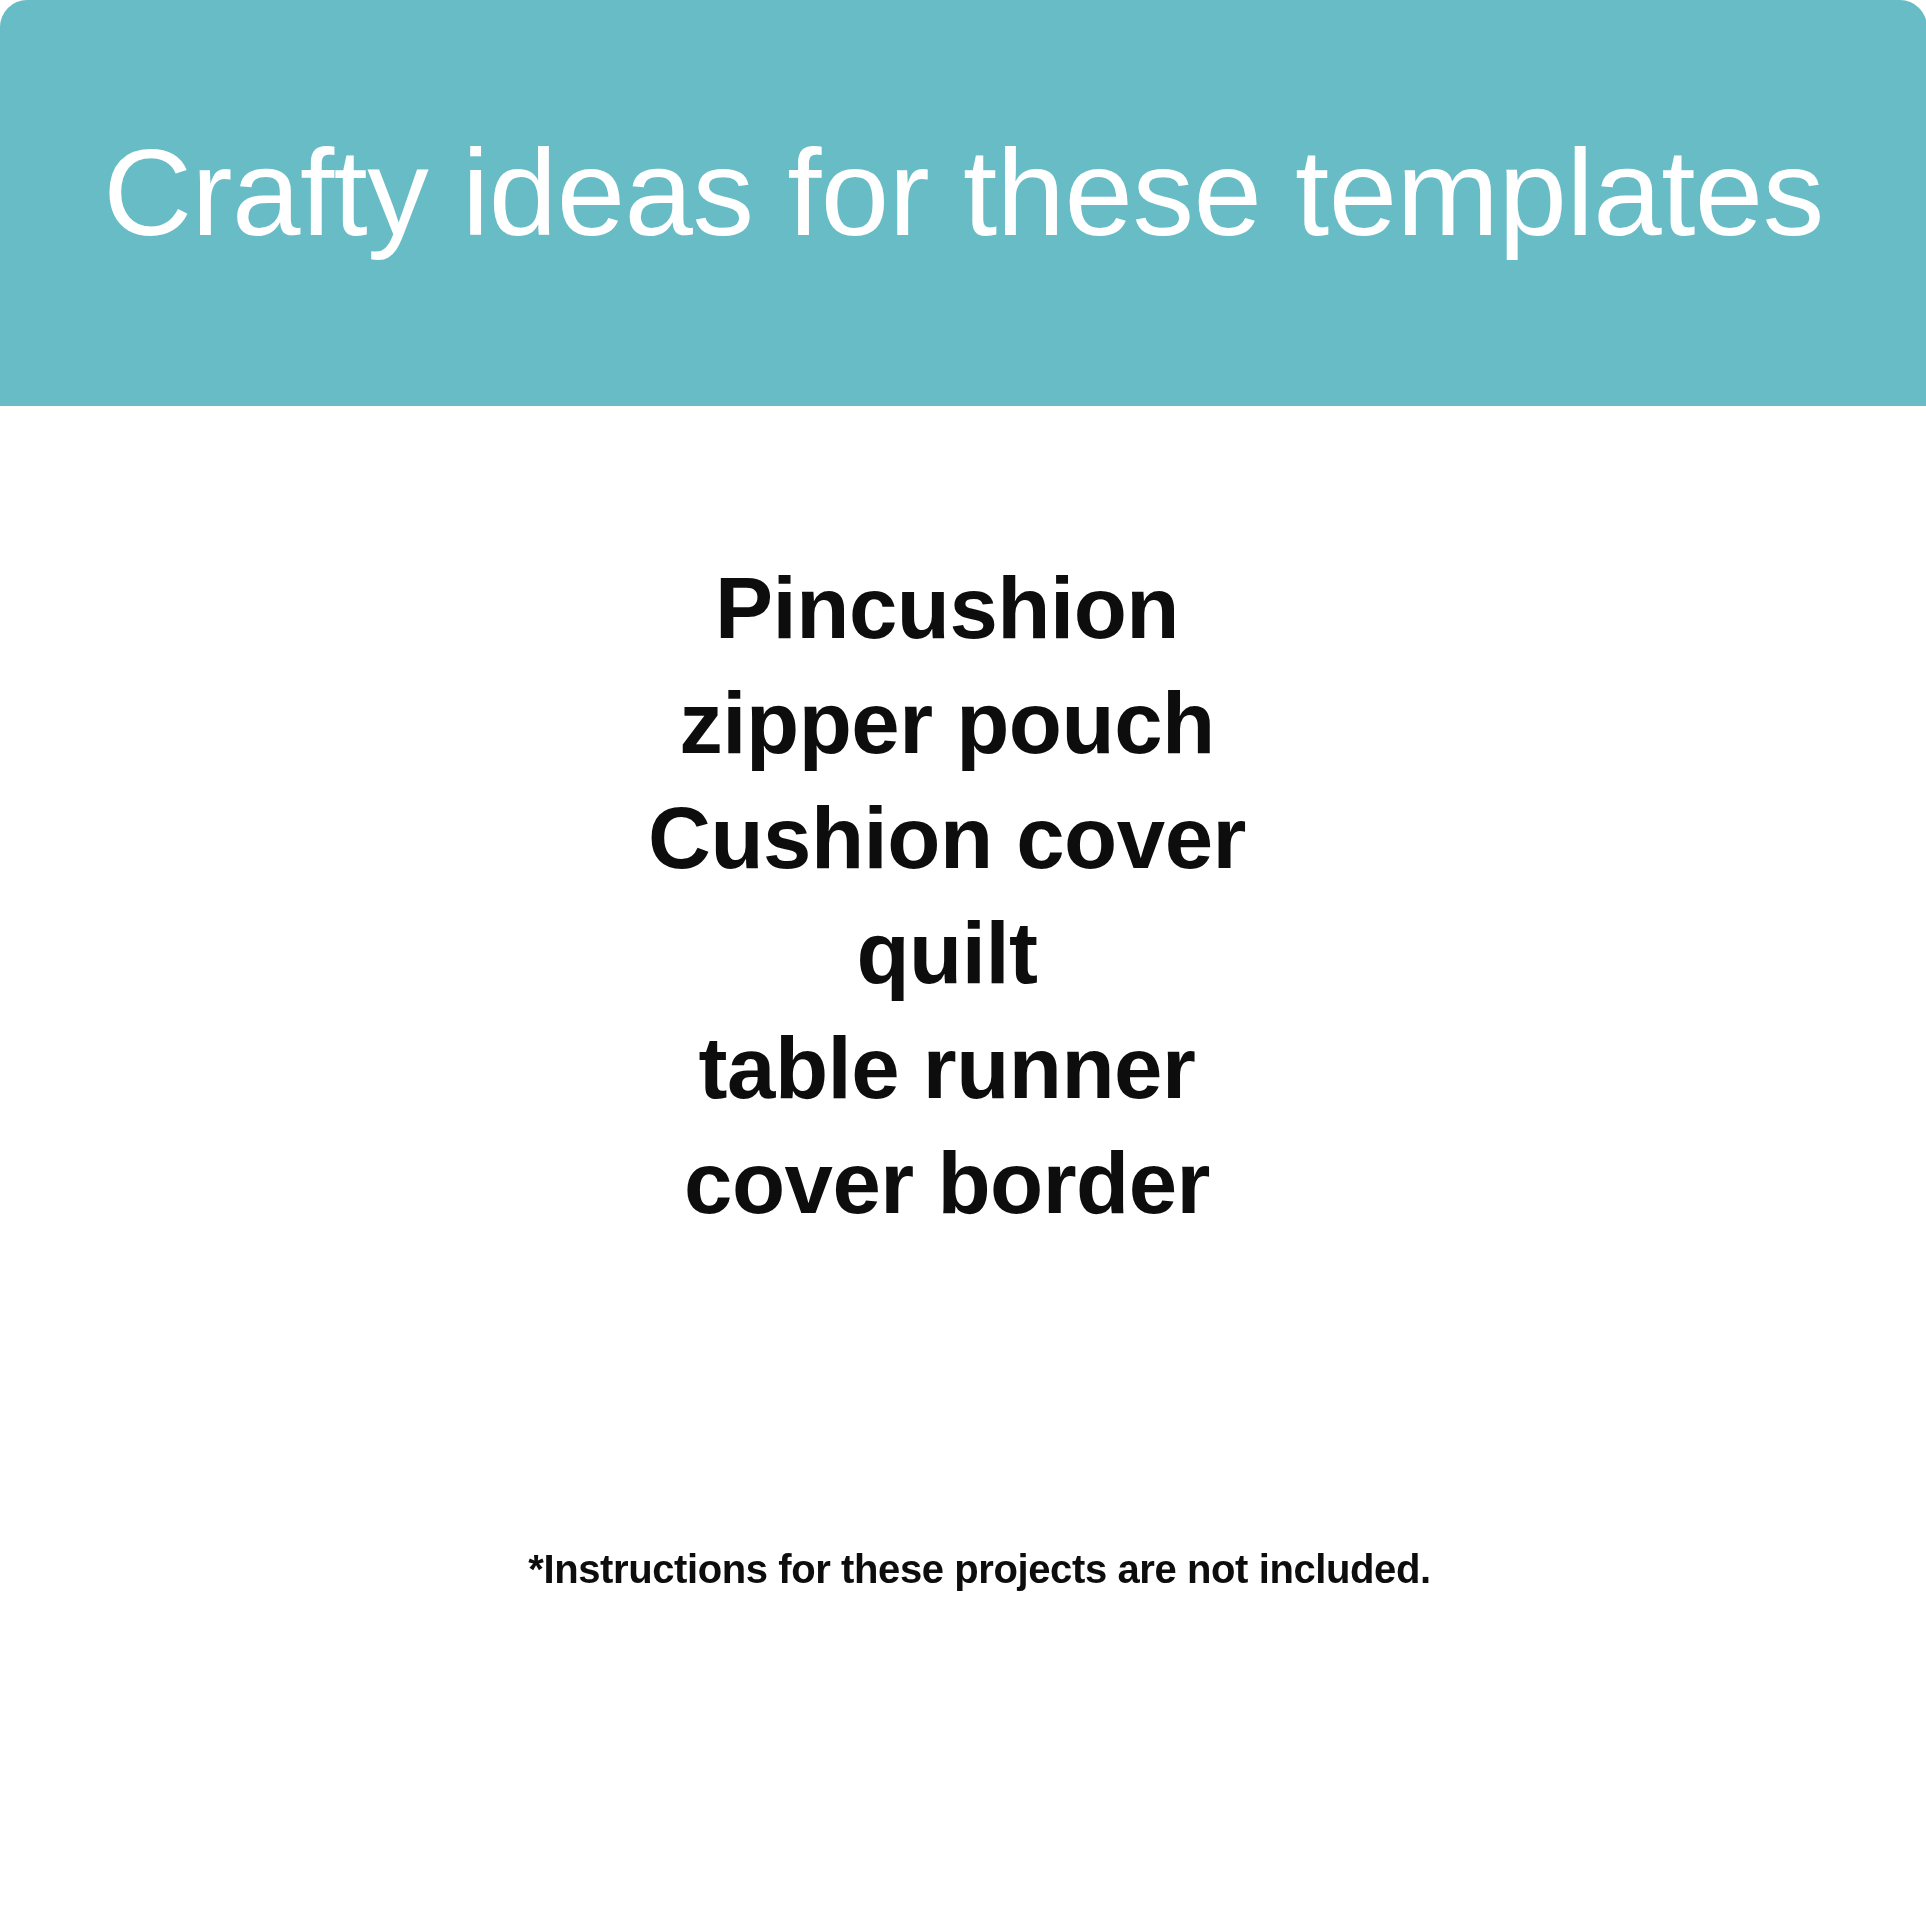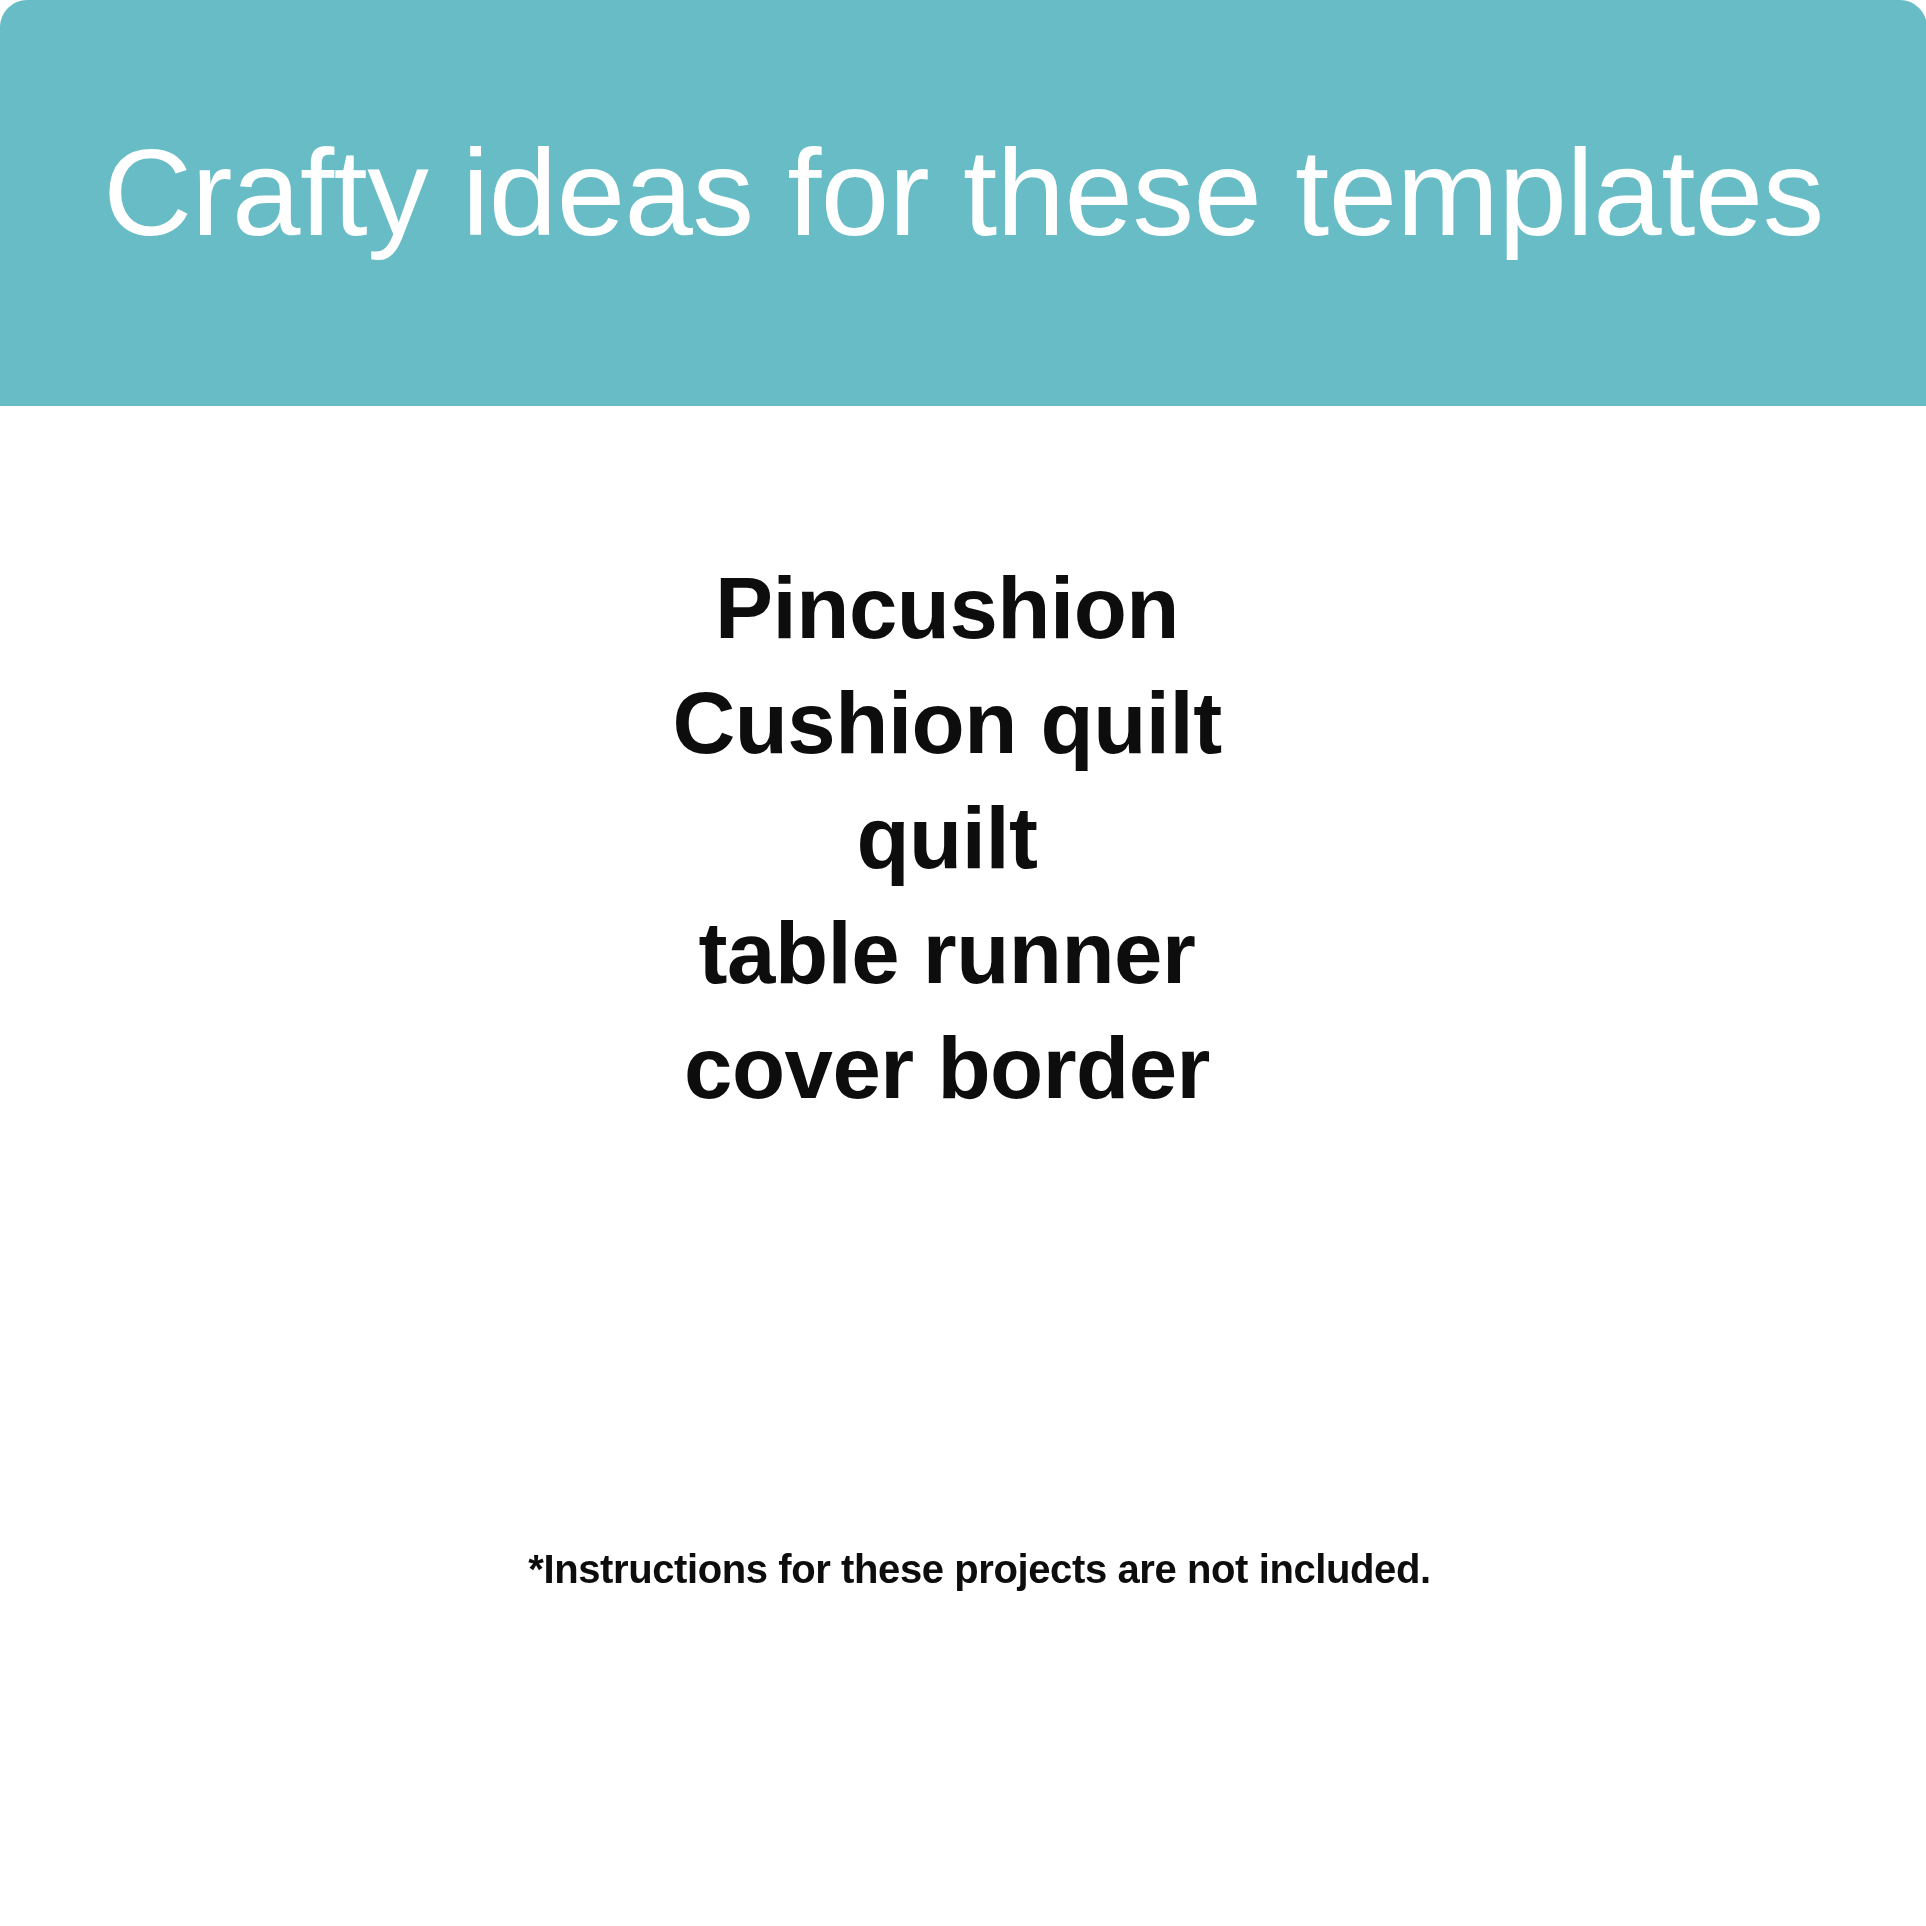--- a/index.html
+++ b/index.html
@@ -100,21 +100,24 @@
     <h1 class="header-title">Crafty ideas for these templates</h1>
   </div>
 
   <div class="body-area">
 
     <ul class="ideas-list">
       <li class="idea-item">
         <span>Pincushion</span>
       </li>
       <li class="idea-item">
-        <span>Cushion quilt</span>
+        <span>zipper pouch</span>
+      </li>
+      <li class="idea-item">
+        <span>Cushion cover</span>
       </li>
       <li class="idea-item">
         <span>quilt</span>
       </li>
       <li class="idea-item">
         <span>table runner</span>
       </li>
       <li class="idea-item">
         <span>cover border</span>
       </li>

